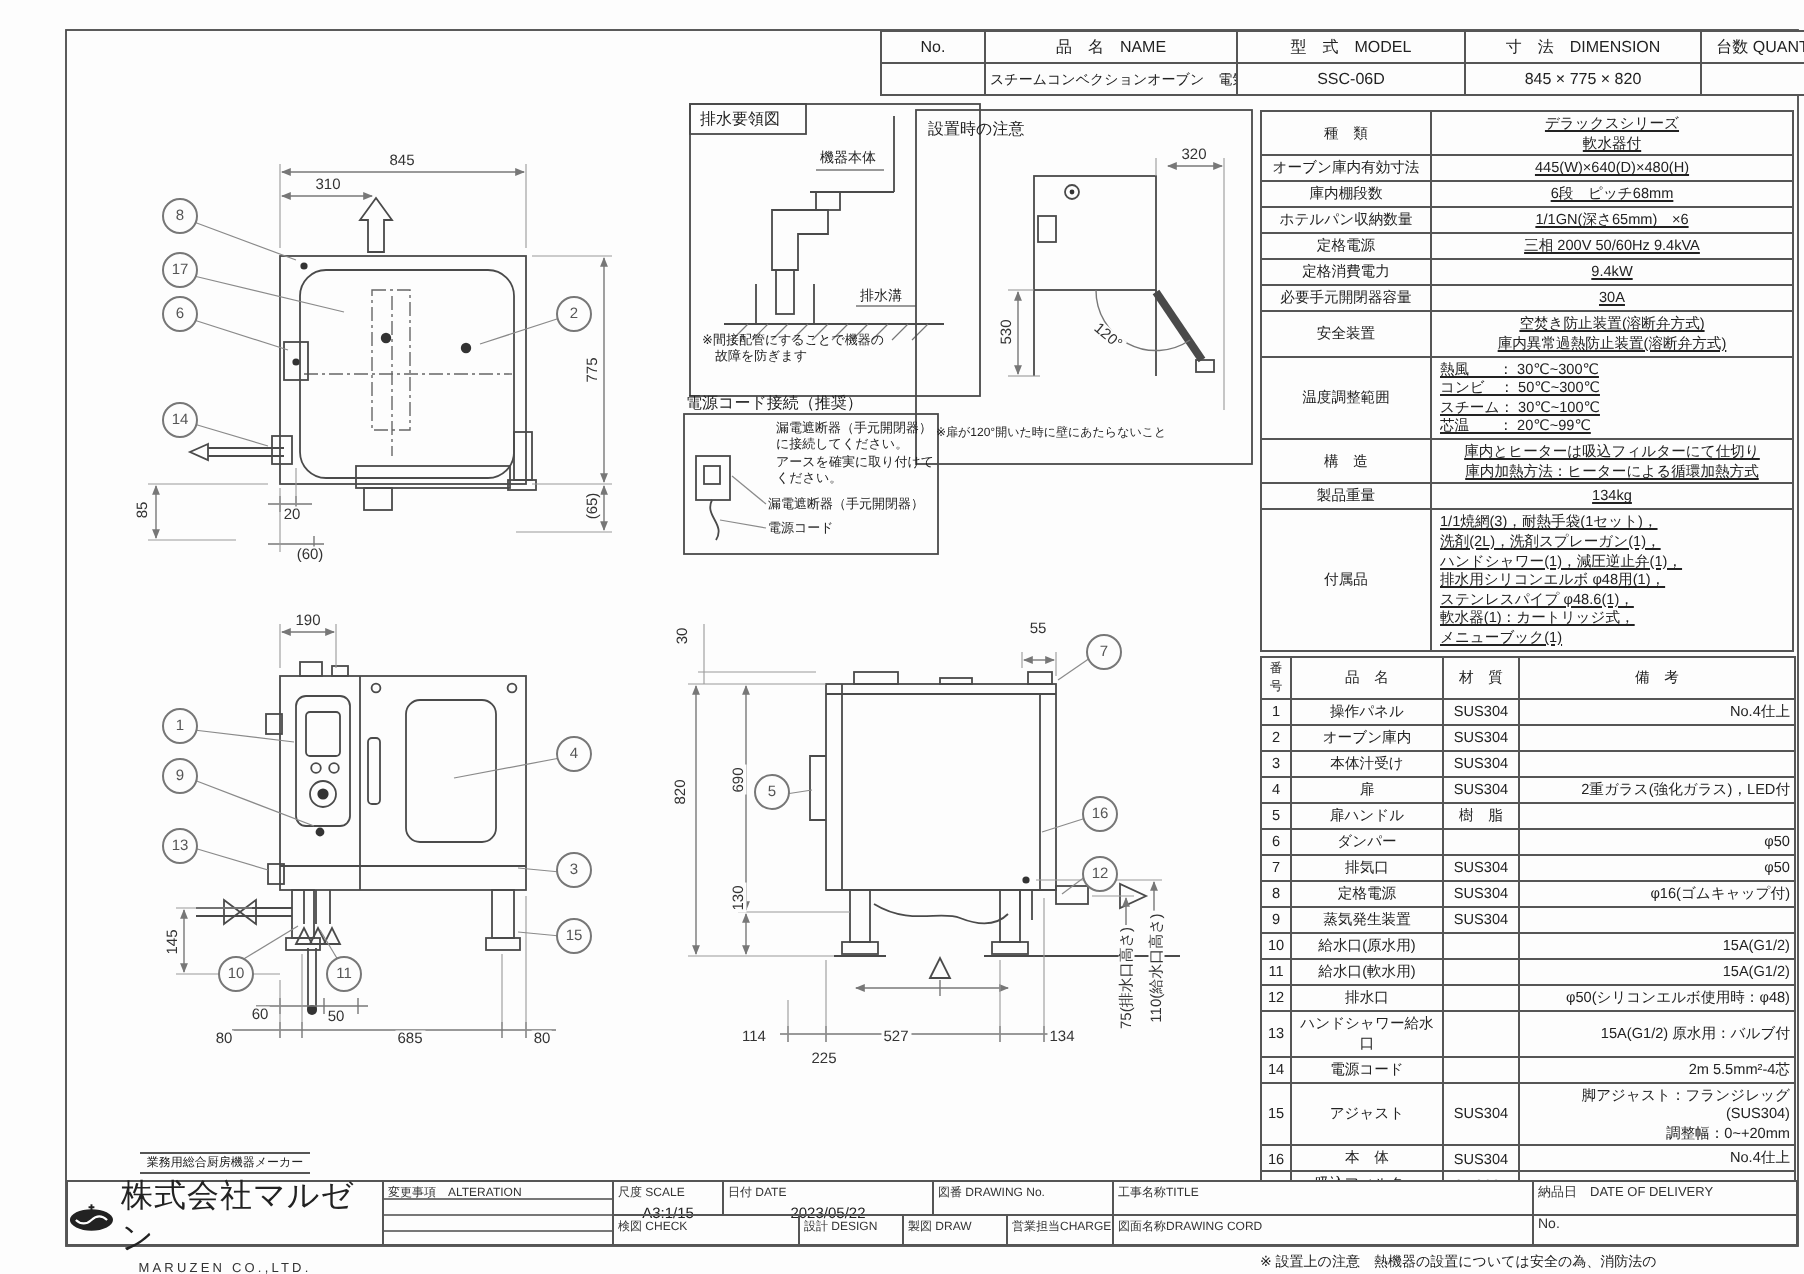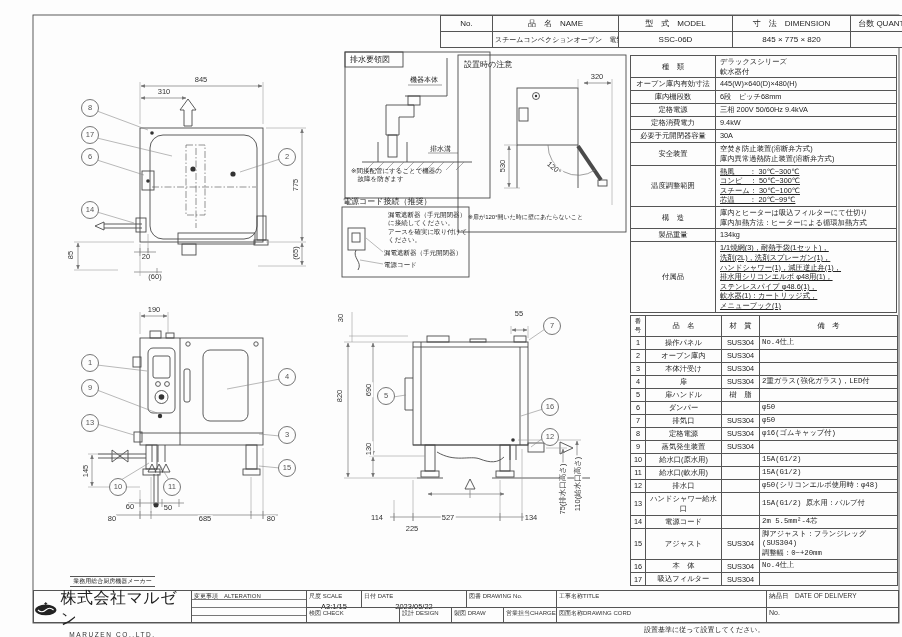--- a/index.html
+++ b/index.html
@@ -27,25 +27,25 @@
   .pre{white-space:pre-line;}
   
   .hdr{border-collapse:collapse;table-layout:fixed;width:459px;font-size:8px;background:#fdfdfd;}
   .hdr th,.hdr td{border:1px solid #555;height:15px;padding:0 2px;font-weight:normal;text-align:center;
        overflow:hidden;white-space:nowrap;}
   
   #rightcol{position:absolute;left:630px;top:55px;width:269px;z-index:2;}
   .spec{border-collapse:collapse;table-layout:fixed;width:267px;font-size:7.3px;background:#fdfdfd;}
   .spec th{width:80px;border:1px solid #555;font-weight:normal;text-align:center;padding:1px 2px;}
   .spec td{border:1px solid #555;padding:1px 4px;white-space:pre-line;line-height:1.32;}
-  .spec td.center{} .spec td.left{text-align:left;text-decoration:underline;}
+  .spec td.center{text-align:center;text-decoration:underline;} .spec td.left{text-align:left;text-decoration:underline;}
   .parts{border-collapse:collapse;table-layout:fixed;width:267px;font-size:7.3px;margin-top:2px;background:#fdfdfd;}
   .parts th,.parts td{border:1px solid #555;font-weight:normal;padding:1px 2px;overflow:hidden;}
   .parts th{text-align:center;margin-top:44px;}
-  .parts td.c{text-align:center;} .parts td.l{text-align:left;white-space:pre-line;line-height:1.3;font-family:Liberation Mono, monospace;}
+  .parts td.c{text-align:center;} .parts td.l{text-align:right;white-space:pre-line;line-height:1.3;}
   .notes{margin-top:4px;font-size:7px;line-height:1.55;}
   .note{white-space:pre-line;margin-bottom:1px;}
   
   #tblock{position:absolute;left:33px;top:590px;width:866px;height:33px;border:1px solid #555;
           box-sizing:border-box;z-index:2;background:#fdfdfd;}
   .tbcell{position:absolute;box-sizing:border-box;border-left:1px solid #555;}
   .tb-label{font-size:6px;color:#333;padding:1px 2px;white-space:nowrap;overflow:hidden;}
   .tb-val{font-size:7.5px;text-align:center;white-space:nowrap;}
   .hl{position:absolute;left:0;right:0;border-top:1px solid #777;}
   #company{left:0;top:0;width:157px;height:31px;border-left:none;display:flex;flex-direction:column;
@@ -319,20 +319,24 @@
         <tr>
           <th>オーブン庫内有効寸法</th>
           <td class="center">445(W)×640(D)×480(H)</td>
         </tr>
 
         <tr>
           <th>庫内棚段数</th>
           <td class="center">6段　ピッチ68mm</td>
         </tr>
 
+        <tr>
+          <th>ホテルパン収納数量</th>
+          <td class="center">1/1GN(深さ65mm)　×6</td>
+        </tr>
 
         <tr>
           <th>定格電源</th>
           <td class="center">三相 200V 50/60Hz 9.4kVA</td>
         </tr>
 
         <tr>
           <th>定格消費電力</th>
           <td class="center">9.4kW</td>
         </tr>

